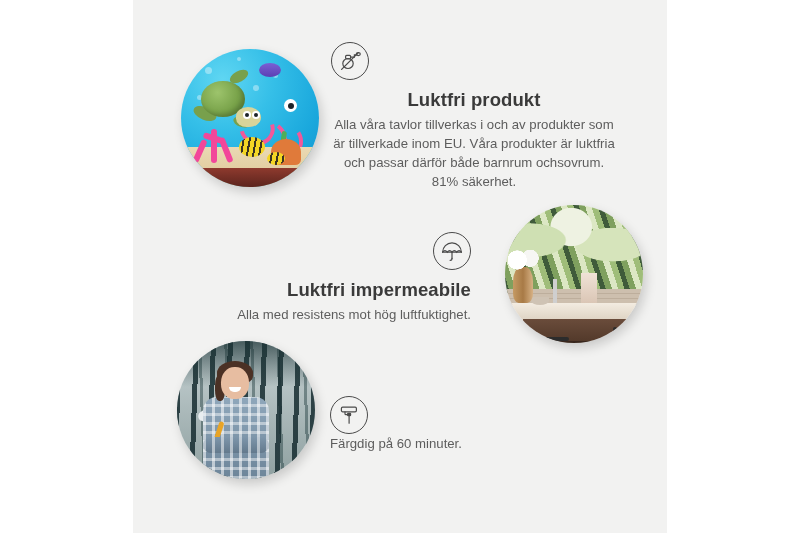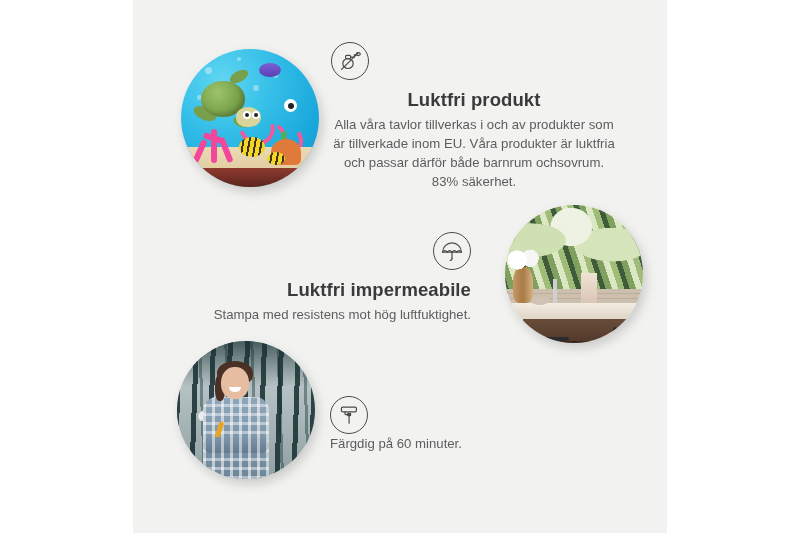--- a/index.html
+++ b/index.html
@@ -356,36 +356,36 @@
     <div class="icon-circle">
       <svg width="24" height="24" viewBox="0 0 24 24" fill="none" stroke="#4b4b4b" stroke-width="1.2" stroke-linecap="round">
         <ellipse cx="10" cy="14.5" rx="5.2" ry="5"></ellipse>
         <rect x="7.6" y="6.4" width="5" height="3.4" rx="1"></rect>
         <path d="M13 8.1h3.4v-2.2h2.6"></path>
         <ellipse cx="20.3" cy="5.1" rx="2" ry="1.5"></ellipse>
         <line x1="3.6" y1="20.4" x2="20.4" y2="3.6" stroke-width="1.3"></line>
       </svg>
     </div>
     <div class="head">Luktfri produkt</div>
-    <p class="body">Alla våra tavlor tillverkas i och av produkter som är tillverkade inom EU. Våra produkter är luktfria och passar därför både barnrum ochsovrum. 83% säkerhet.</p>
+    <p class="body">Alla våra tavlor tillverkas i och av produkter som är tillverkade inom EU. Våra produkter är luktfria och passar därför både barnrum ochsovrum. 81% säkerhet.</p>
   </div>
 
   <div class="block" id="block-water">
     <div class="icon-row">
       <div class="icon-circle">
         <svg width="24" height="24" viewBox="0 0 24 24" fill="none" stroke="#4b4b4b" stroke-width="1.2" stroke-linecap="round">
           <path d="M2.6 13.2a9.4 9.4 0 0 1 18.8 0z"></path>
           <path d="M2.6 13.2c1.6-2.2 3.1-2.2 4.7 0 1.6-2.2 3.1-2.2 4.7 0 1.6-2.2 3.1-2.2 4.7 0 1.6-2.2 3.1-2.2 4.7 0"></path>
           <line x1="12" y1="13.2" x2="12" y2="19.4"></line>
           <path d="M12 19.4a1.9 1.9 0 0 1-1.9 1.9"></path>
         </svg>
       </div>
     </div>
     <div class="head">Luktfri impermeabile</div>
-    <p class="body">Stampa med resistens mot hög luftfuktighet.</p>
+    <p class="body">Alla med resistens mot hög luftfuktighet.</p>
   </div>
 
   <div class="block" id="block-mount">
     <div class="icon-circle">
       <svg width="24" height="24" viewBox="0 0 24 24" fill="none" stroke="#4b4b4b" stroke-width="1.2" stroke-linecap="round" stroke-linejoin="round">
         <rect x="4.4" y="4.2" width="15" height="4.6" rx="1.3"></rect>
         <path d="M8 8.8v1.9a1 1 0 0 0 1 1h4.1"></path>
         <rect x="10.6" y="10.3" width="3" height="2.4" rx=".6"></rect>
         <line x1="12.1" y1="12.7" x2="12.1" y2="20.2"></line>
       </svg>

